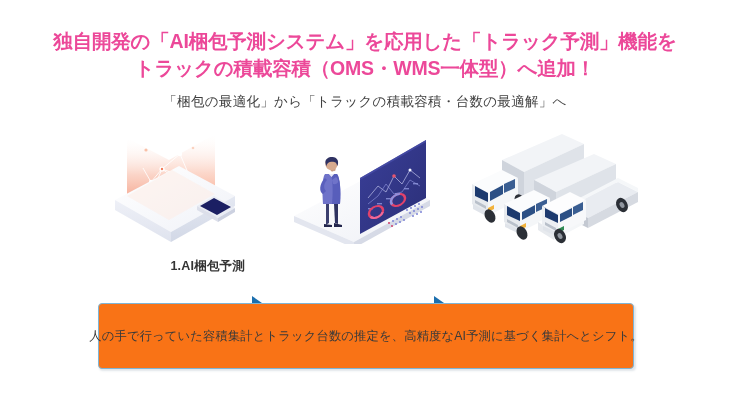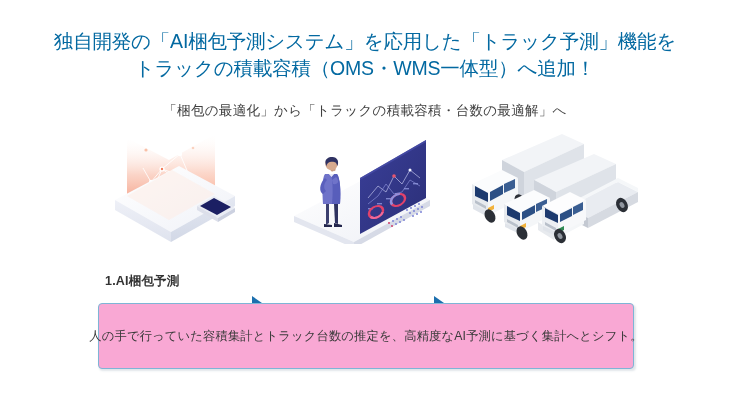--- a/index.html
+++ b/index.html
@@ -17,39 +17,38 @@
 
   
   .header {
     position: absolute;
     top: 28px;
     left: 0;
     width: 730px;
     text-align: center;
   }
   .title-line {
-    color: #0369a1;
-    font-weight: normal;
+    color: #ec4899;
+    font-weight: bold;
     font-size: 19.5px;
     line-height: 27px;
     letter-spacing: -0.2px;
     white-space: nowrap;
   }
   .subtitle {
     position: absolute;
     top: 92px;
     left: 0;
     width: 730px;
     text-align: center;
     color: #3f3f3f;
     font-size: 13.5px;
     line-height: 20px;
     letter-spacing: 0.3px;
     white-space: nowrap;
-    margin-top: 9px;
   }
 
   
   .steps {
     position: absolute;
     top: 124px;
     left: 0;
     width: 730px;
     height: 120px;
   }
@@ -78,40 +77,39 @@
   .captions {
     position: absolute;
     top: 258px;
     left: 0;
     width: 730px;
     height: 20px;
   }
   .caption {
     position: absolute;
     top: 0;
-    text-align: left;
+    text-align: right;
     color: #333333;
     font-size: 12.5px;
     font-weight: bold;
     letter-spacing: 0.2px;
     white-space: nowrap;
-    margin-top: 15px;
   }
   .caption-1 { left: 105px; width: 140px; }
   .caption-2 { left: 288px; width: 146px; }
   .caption-3 { left: 458px; width: 186px; }
 
   
   .note-box {
     position: absolute;
     left: 98px;
     top: 303px;
     width: 534px;
     height: 64px;
-    background: #f9a8d4;
+    background: #f97316;
     border: 1px solid #7eb5d6;
     border-radius: 4px;
     box-shadow: 1.5px 2px 2px rgba(120,140,160,0.22);
     display: flex;
     flex-direction: column;
     align-items: center;
     justify-content: center;
   }
   .note-line {
     color: #3a3a3a;

